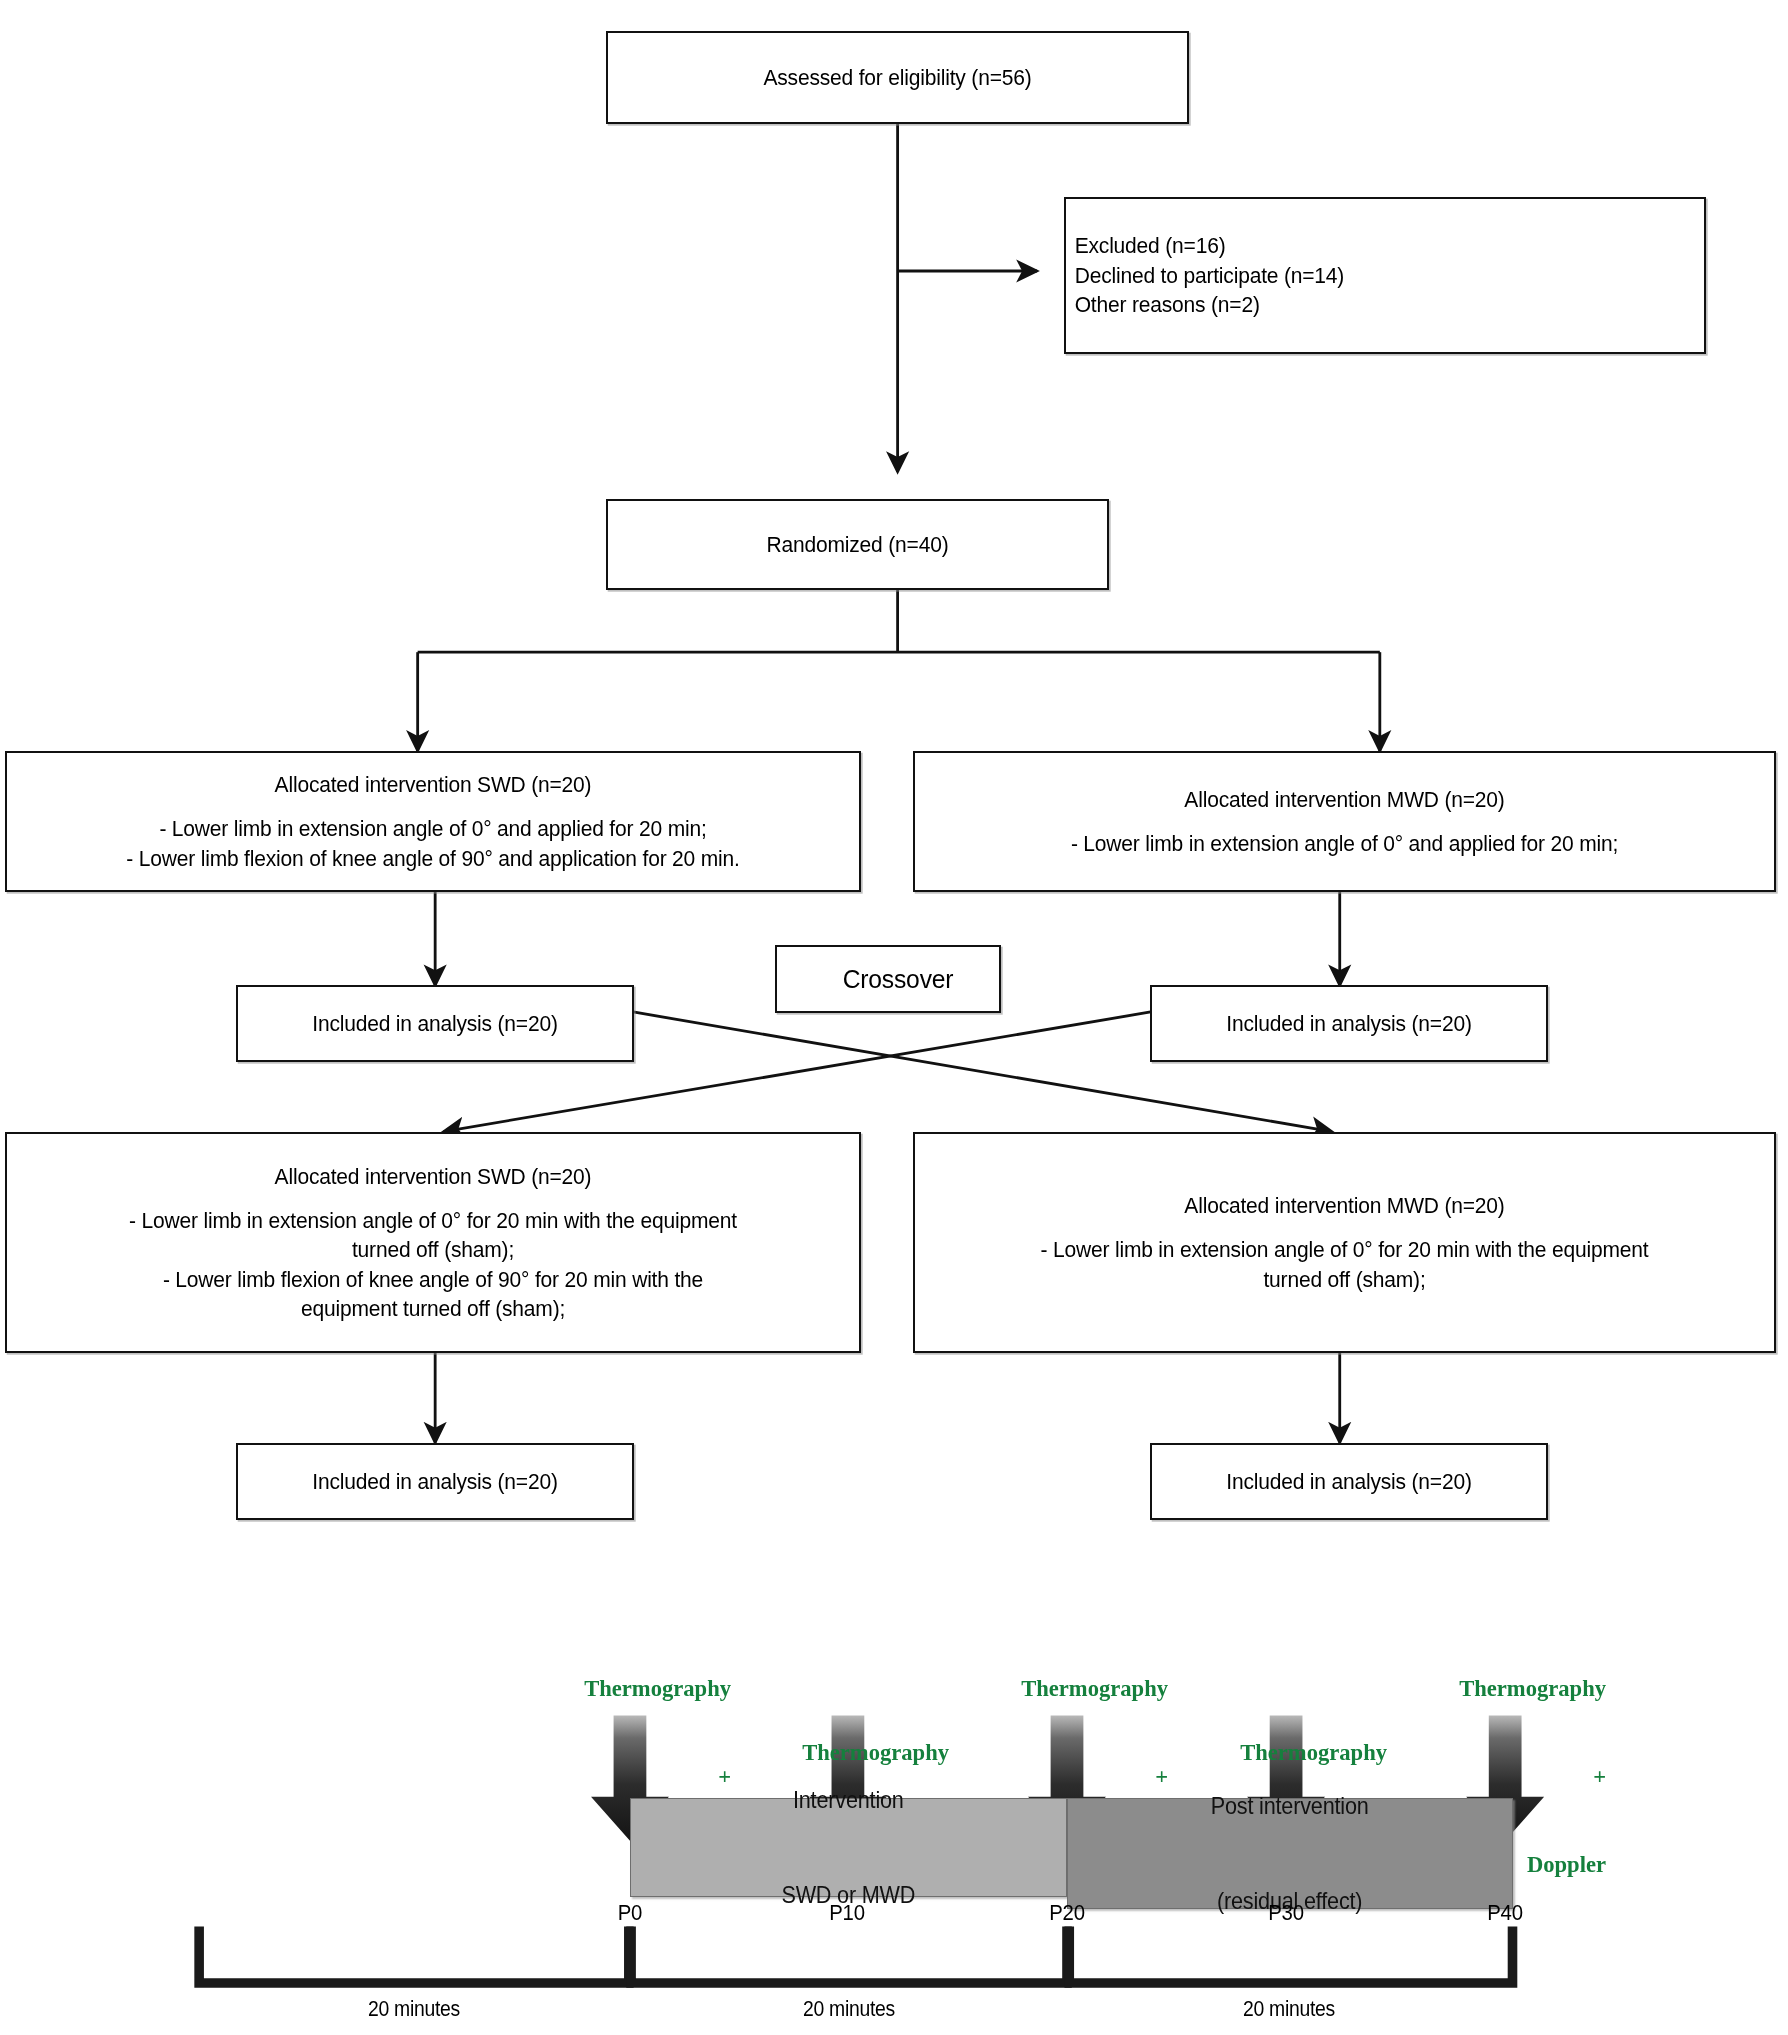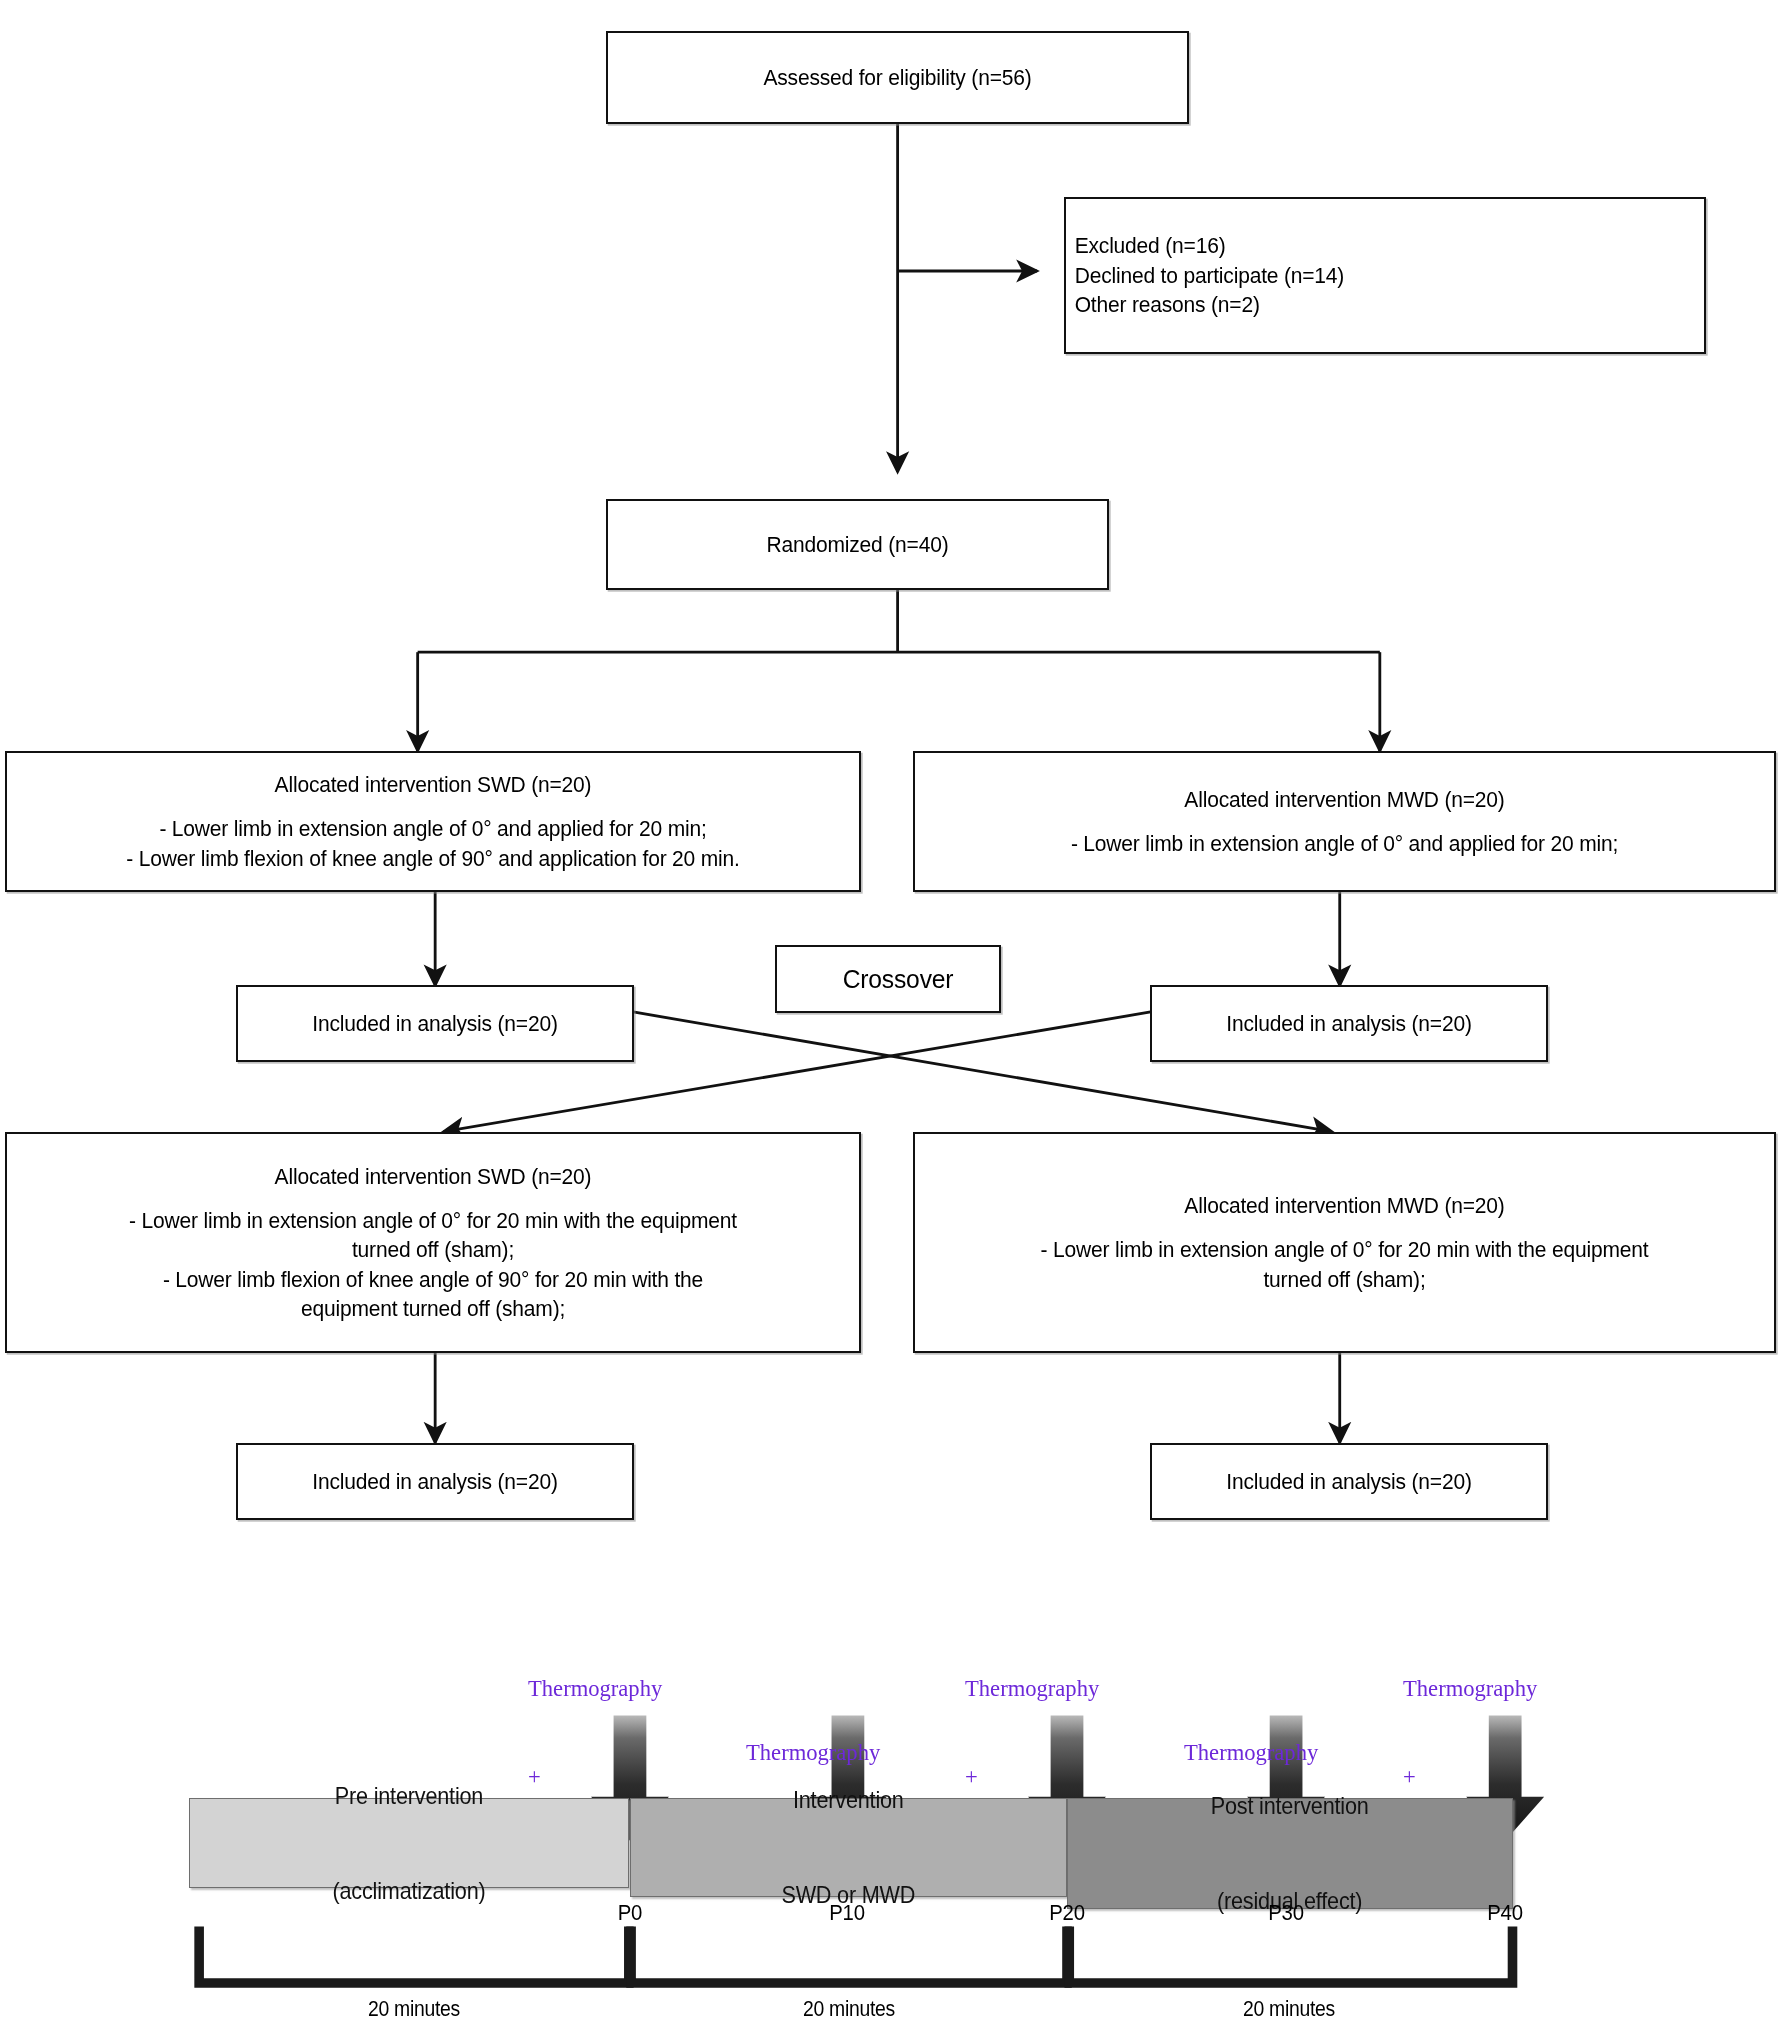--- a/index.html
+++ b/index.html
@@ -19,23 +19,23 @@
             transform:scaleX(.93);transform-origin:center;
             white-space:pre;}
   .fbox.left-al .ln{text-align:left;padding-left:19px;transform-origin:left;}
   .fbox .gap{display:block;height:14.7px;}
 
   
   #edges{position:absolute;left:0;top:0;width:1789px;height:2035px;
          pointer-events:none;}
 
   
-  .tl-label{position:absolute;text-align:left;
+  .tl-label{position:absolute;text-align:right;
             font-family:"Liberation Serif","DejaVu Serif",serif;
-            font-size:22.6px;line-height:1.30;color:#6d28d9;white-space:pre;}
+            font-size:22.6px;line-height:1.30;color:#15803d;white-space:pre;font-weight:bold;}
   .seg{position:absolute;border:1.7px solid #6e6e6e;box-sizing:border-box;
        display:flex;align-items:center;justify-content:center;
        box-shadow:1.7px 1.7px 1.7px rgba(150,150,150,.6);}
   .seg .stxt{text-align:center;font-size:24px;line-height:1.32;
              letter-spacing:-0.2px;transform:scaleX(.9);white-space:pre;color:#111;}
   .ptick{position:absolute;text-align:center;font-size:22.6px;
          letter-spacing:-0.3px;transform:scaleX(.9);white-space:pre;}
   .mins{position:absolute;text-align:center;font-size:21.5px;
         letter-spacing:-0.3px;transform:scaleX(.9);white-space:pre;}
 </style>
@@ -175,26 +175,20 @@
   <div class="tl-label" style="left:1184px;top:1679px;width:203px;">
     <div>Thermography</div>
   </div>
 
   <div class="tl-label" style="left:1403px;top:1615px;width:203px;">
     <div>Thermography</div>
     <div>+</div>
     <div>Doppler</div>
   </div>
 
-  <div class="seg" style="left:189px;top:1798px;width:440px;height:90px;background:#d3d3d3;">
-    <div class="stxt">
-      <div>Pre intervention</div>
-      <div>(acclimatization)</div>
-    </div>
-  </div>
 
   <div class="seg" style="left:630px;top:1798px;width:437px;height:99px;background:#afafaf;">
     <div class="stxt">
       <div>Intervention</div>
       <div>SWD or MWD</div>
     </div>
   </div>
 
   <div class="seg" style="left:1067px;top:1798px;width:446px;height:111px;background:#8c8c8c;">
     <div class="stxt">

